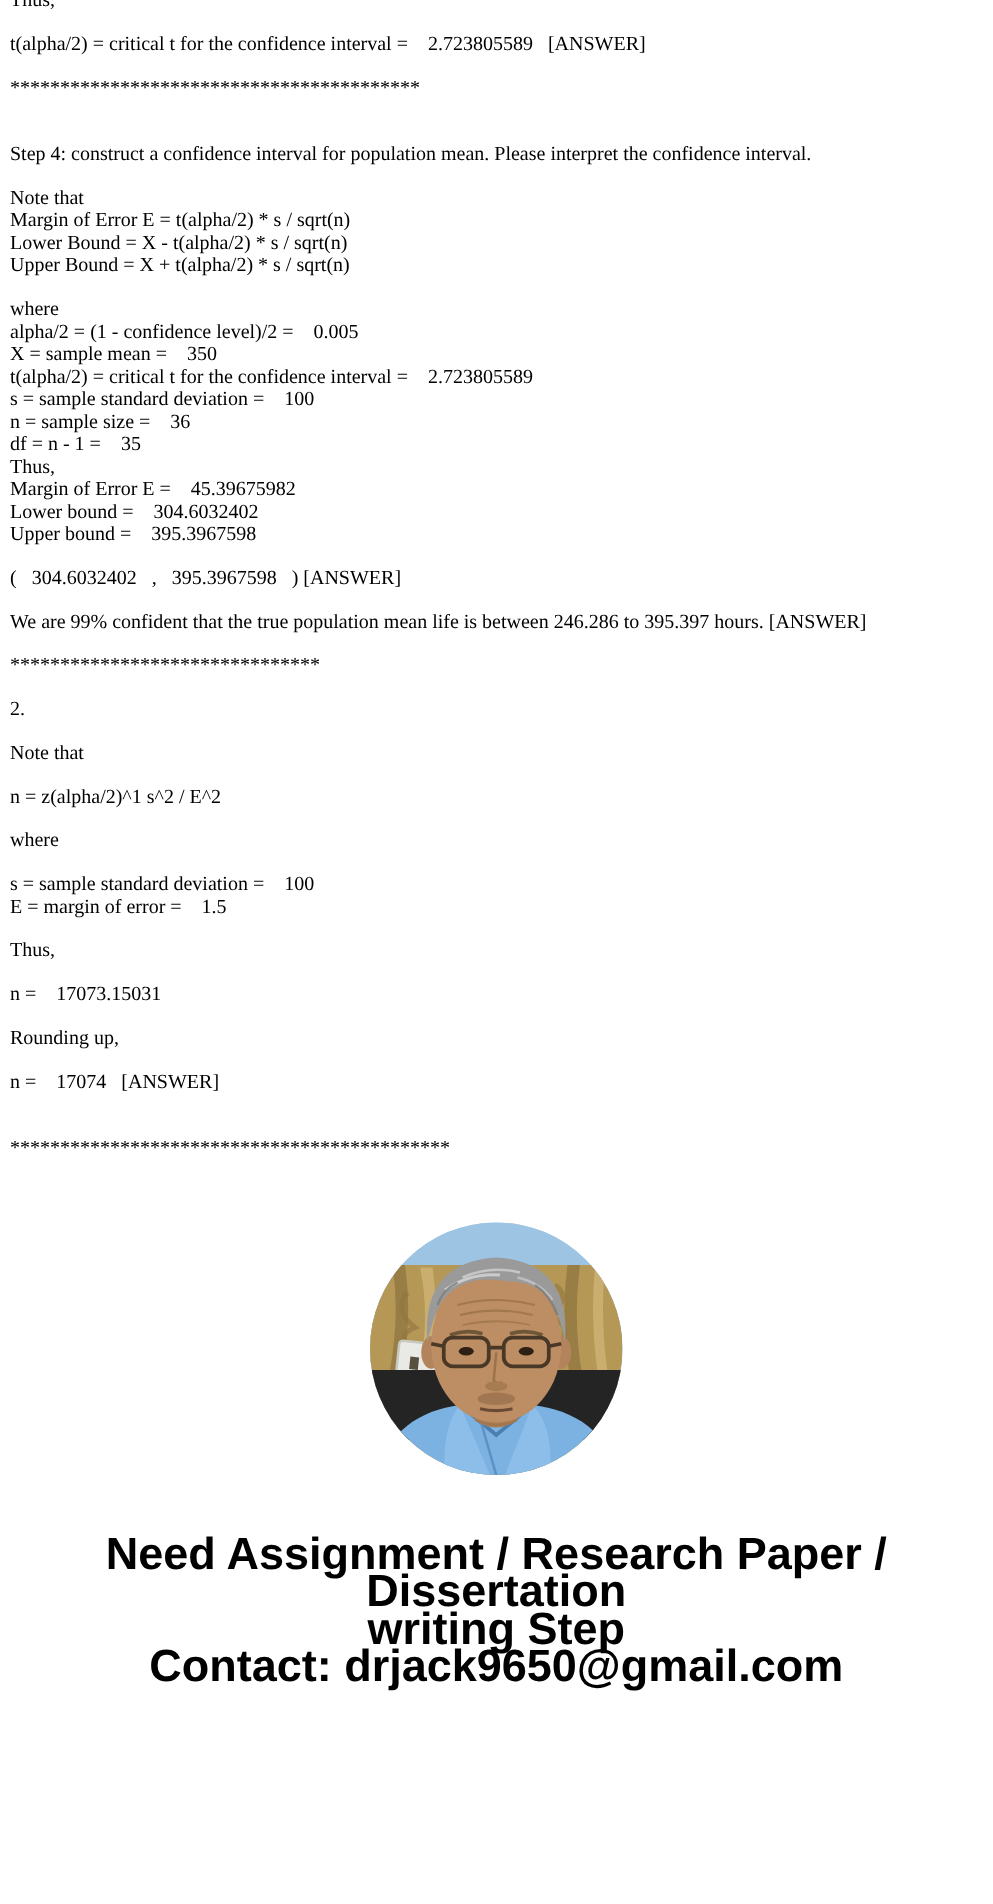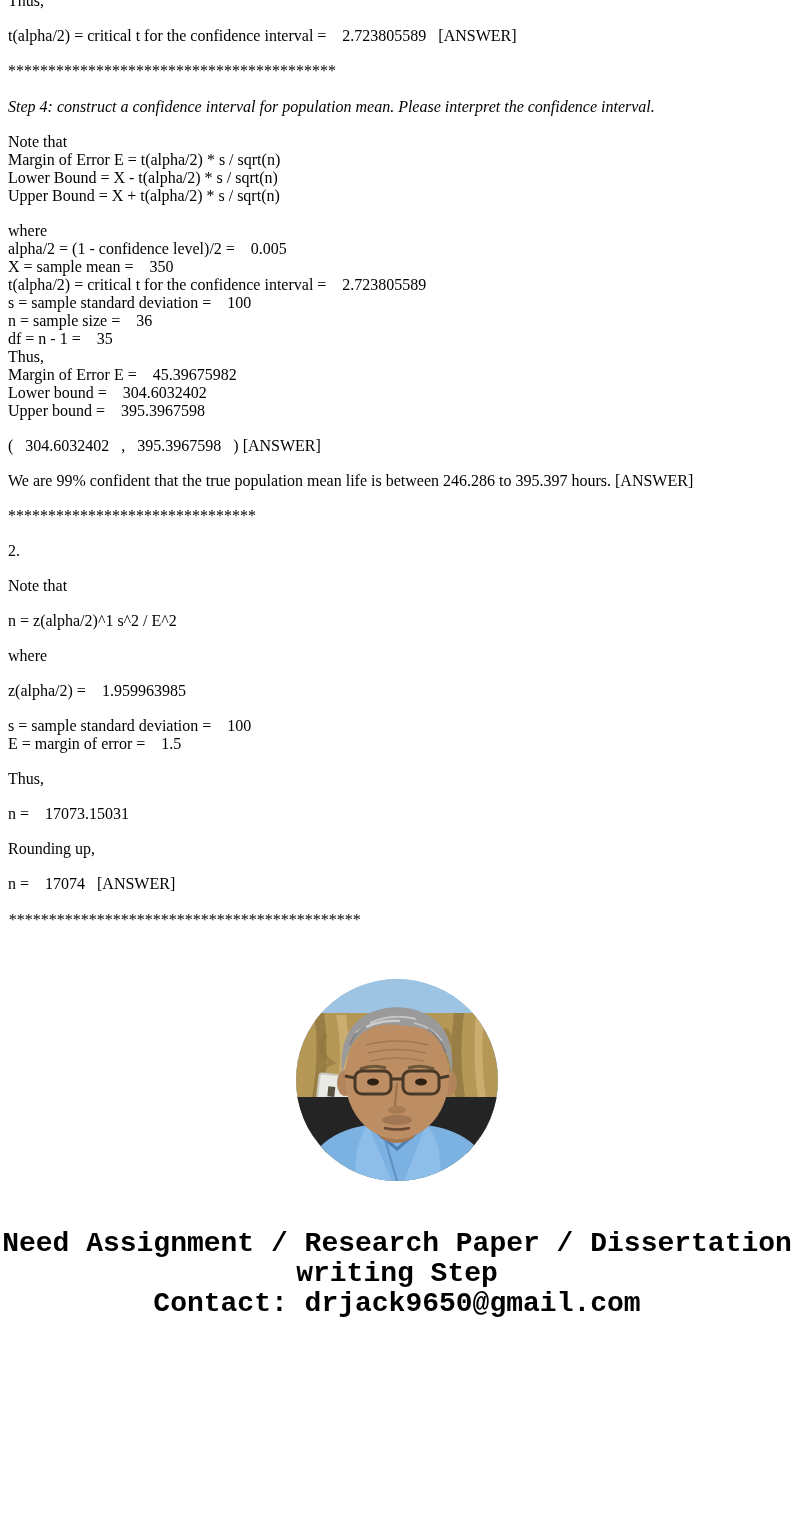--- a/index.html
+++ b/index.html
@@ -19,41 +19,40 @@
     padding: 1px 8px 0 8px;
     margin-top: -26px;
   }
   .doc p {
     margin: 17px 0;
     line-height: 18px;
     white-space: pre-wrap;
     word-wrap: break-word;
   }
   .doc p.extra {
-    margin-top: 18px;
-    font-style: italic;
+    margin-top: 35px;
   }
   .avatar-wrap {
     margin-top: 50px;
     display: flex;
     justify-content: center;
   }
   .avatar {
     width: 202px;
     height: 202px;
     border-radius: 50%;
     overflow: hidden;
     background: #9ec4e4;
   }
   .footer {
     margin-top: 48px;
     text-align: center;
-    font-family: Liberation Mono, monospace;
+    font-family: Liberation Sans, sans-serif;
     font-weight: bold;
-    font-size: 28px;
+    font-size: 36px;
     line-height: 30px;
     color: #000000;
     letter-spacing: 0px;
   }
 </style>
 </head>
 <body>
 
 <div class="doc">
     <p>Thus,</p>
@@ -75,21 +74,20 @@
 Margin of Error E =    45.39675982
 Lower bound =    304.6032402
 Upper bound =    395.3967598</p>
     <p>(   304.6032402   ,   395.3967598   ) [ANSWER]</p>
     <p>We are 99% confident that the true population mean life is between 246.286 to 395.397 hours. [ANSWER]</p>
     <p>*******************************</p>
     <p>2.</p>
     <p>Note that</p>
     <p>n = z(alpha/2)^1 s^2 / E^2</p>
     <p>where</p>
-    <p>z(alpha/2) =    1.959963985</p>
     <p>s = sample standard deviation =    100
 E = margin of error =    1.5</p>
     <p>Thus,</p>
     <p>n =    17073.15031</p>
     <p>Rounding up,</p>
     <p>n =    17074   [ANSWER]</p>
     <p class="extra">********************************************</p>
   </div>
 
 <div class="avatar-wrap">

